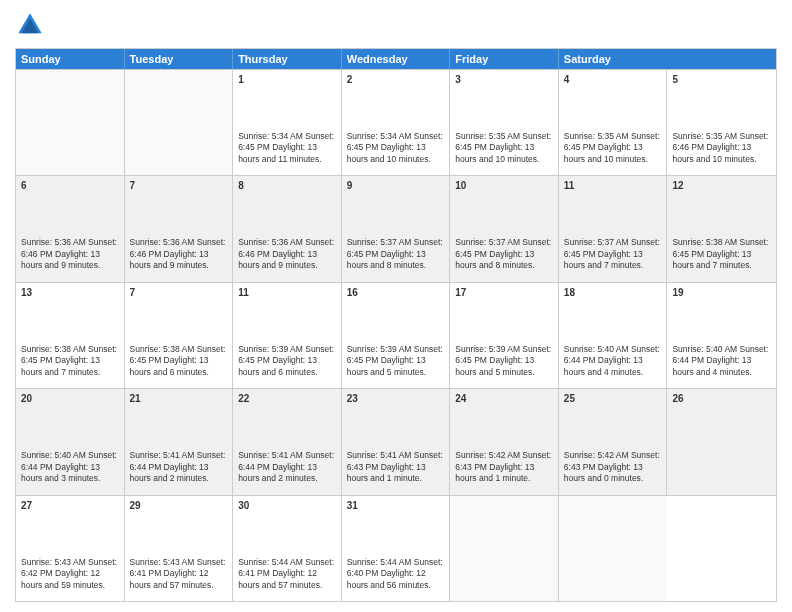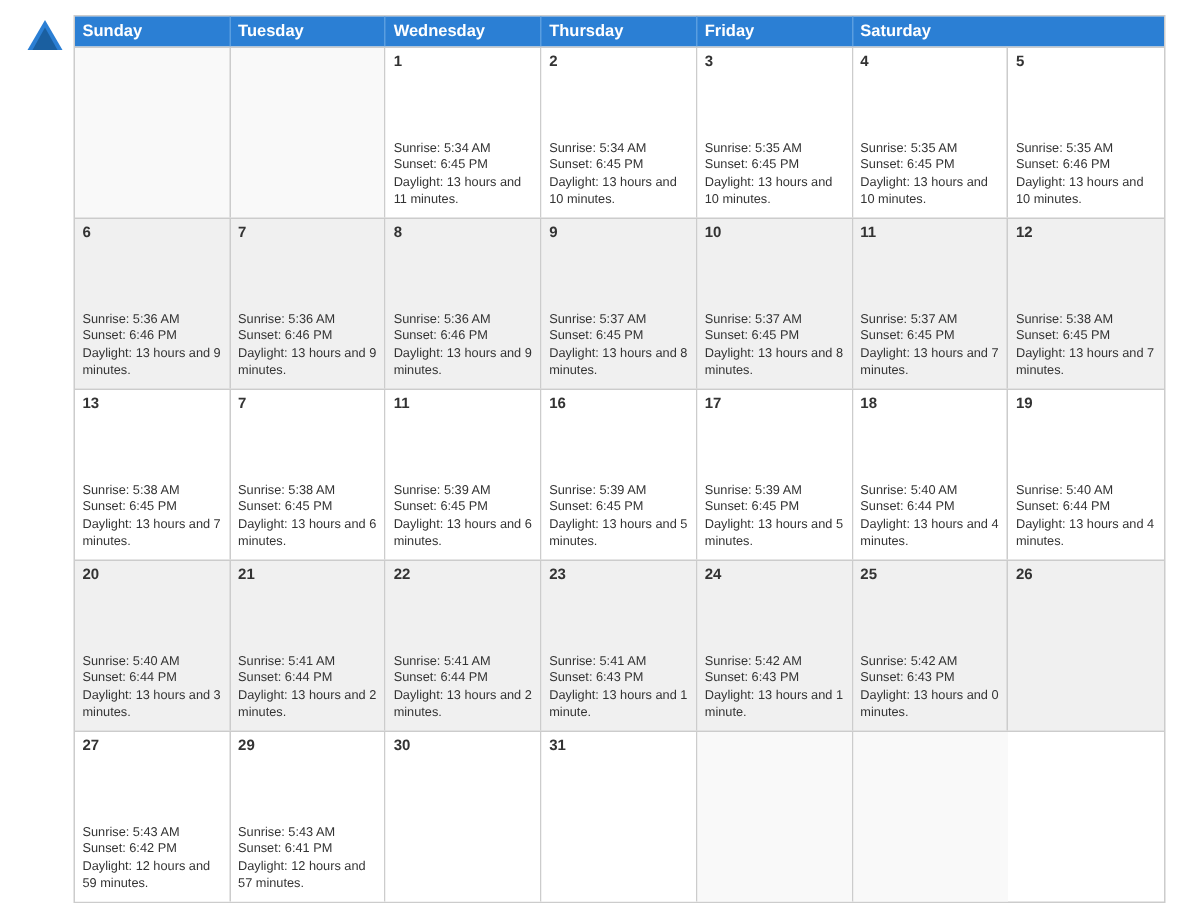--- a/index.html
+++ b/index.html
@@ -8,21 +8,21 @@
       background: #fff;
       width: 792px;
       height: 612px;
       overflow: hidden;
     }
     .page {
       width: 792px;
       height: 612px;
       padding: 10px 15px;
       display: flex;
-      flex-direction: row;
+      flex-direction: column;
     }
     .header {
       display: flex;
       justify-content: space-between;
       align-items: flex-start;
       margin-bottom: 8px;
     }
     .logo {
       display: flex;
       align-items: center;
@@ -125,22 +125,22 @@
     <div class="title-block">
       <div class="title-month"></div>
       <div class="title-location"></div>
     </div>
   </div>
 
   <div class="calendar">
     <div class="cal-header">
     <div class="cal-header-cell">Sunday</div>
         <div class="cal-header-cell">Tuesday</div>
+        <div class="cal-header-cell">Thursday</div>
         <div class="cal-header-cell">Wednesday</div>
-        <div class="cal-header-cell">Thursday</div>
         <div class="cal-header-cell">Friday</div>
         <div class="cal-header-cell">Saturday</div>
       </div>
     <div class="cal-body">
     <div class="cal-row">
           <div class="cal-cell empty"></div>
           <div class="cal-cell empty"></div>
           <div class="cal-cell">
             <span class="day-num">1</span>
             <div class="cell-text">Sunrise: 5:34 AM
@@ -309,22 +309,28 @@
 Daylight: 12 hours and 59 minutes.</div>
           </div>
           <div class="cal-cell">
             <span class="day-num">29</span>
             <div class="cell-text">Sunrise: 5:43 AM
 Sunset: 6:41 PM
 Daylight: 12 hours and 57 minutes.</div>
           </div>
           <div class="cal-cell">
             <span class="day-num">30</span>
+            <div class="cell-text">Sunrise: 5:44 AM
+Sunset: 6:41 PM
+Daylight: 12 hours and 57 minutes.</div>
           </div>
           <div class="cal-cell">
             <span class="day-num">31</span>
+            <div class="cell-text">Sunrise: 5:44 AM
+Sunset: 6:40 PM
+Daylight: 12 hours and 56 minutes.</div>
           </div>
           <div class="cal-cell empty"></div>
           <div class="cal-cell empty"></div>
         </div>
       </div>
   </div>
 </div>
 
 </body></html>

